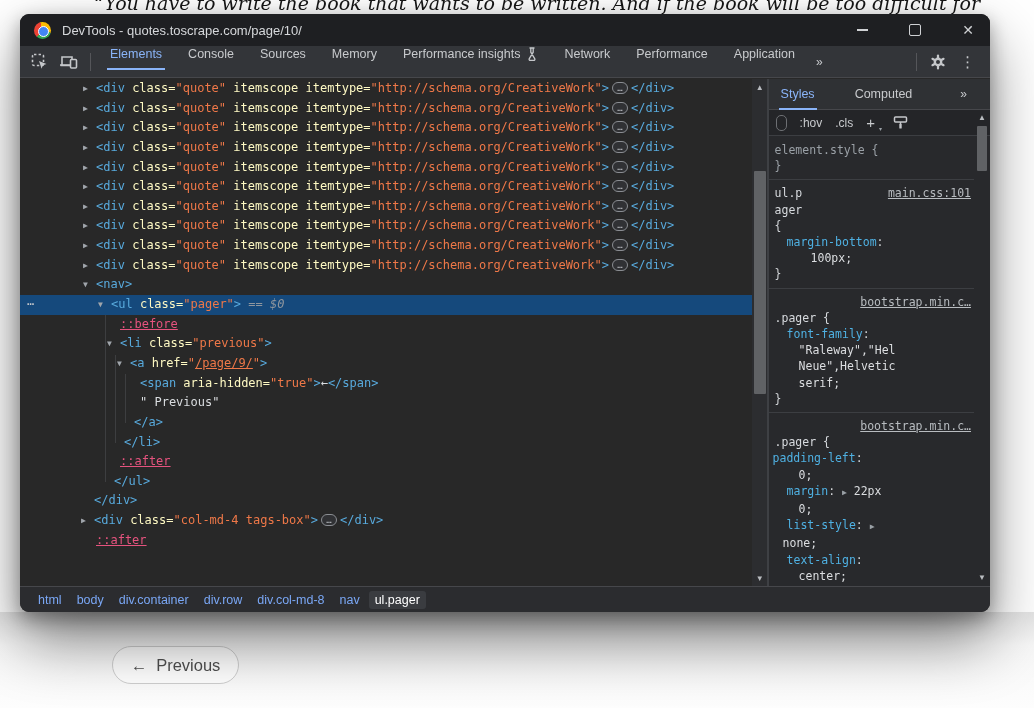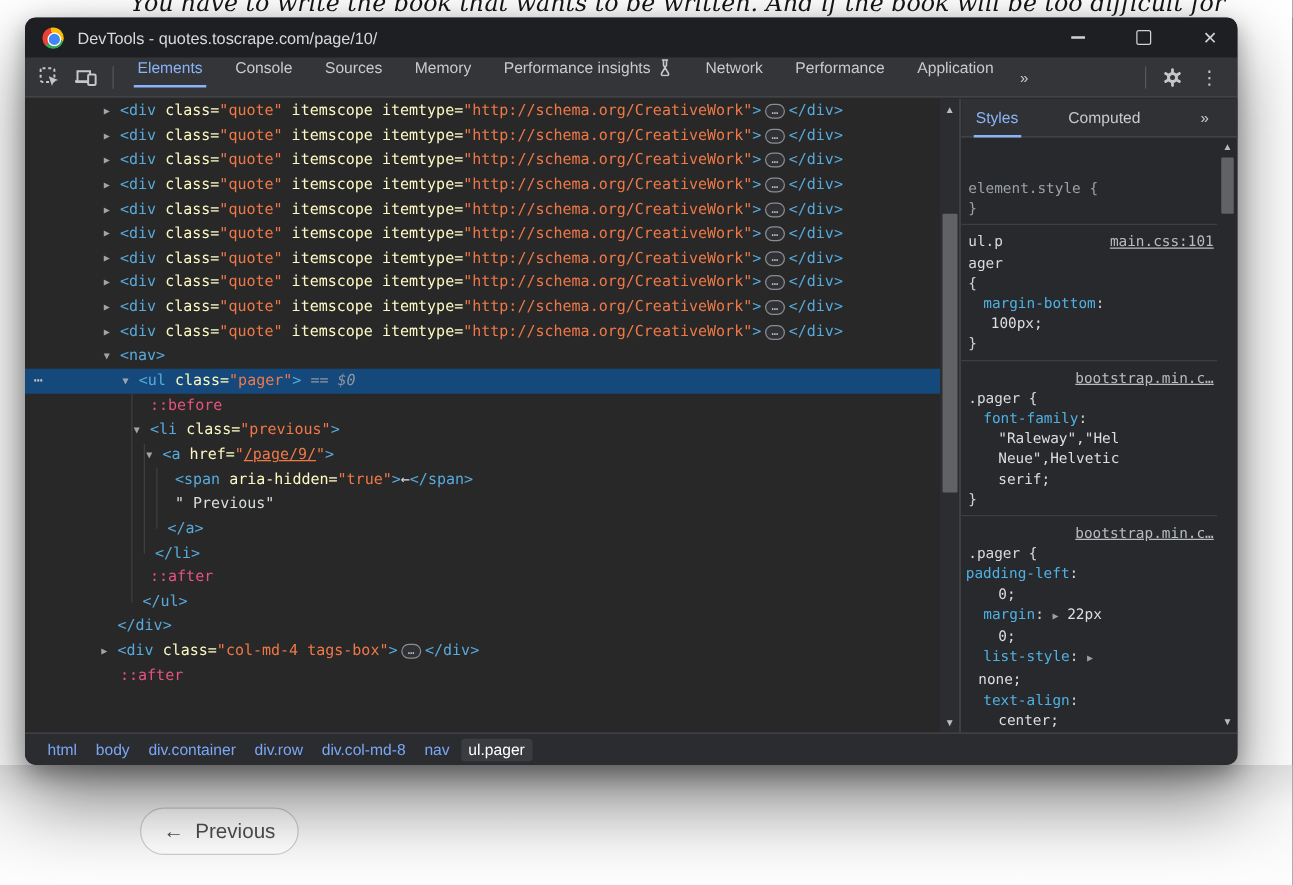--- a/index.html
+++ b/index.html
@@ -51,21 +51,21 @@
 
   .tree { position:absolute; top:0; left:0; width:784px; font:12px "DejaVu Sans Mono",monospace; }
   .tree-row { position:relative; height:19.65px; line-height:19.65px; white-space:pre; cursor:pointer; }
   .tree-row.selected { background:#15497c; }
   .tr-arrow { position:absolute; margin-left:-13px; top:0; font-size:8px; color:#a0a5ab; }
   .tr-gutter { position:absolute; left:7px; top:0; color:#c8cacd; letter-spacing:1px; }
   .tk-tag  { color:#58aadd; }
   .tk-attr { color:#fef9c3; }
   .tk-val  { color:#ef7848; }
   .tk-vall { color:#ef7848; text-decoration:underline; }
-  .tk-pseudo { color:#e5537e; }
+  .tk-pseudo { color:#e5537e;text-decoration:underline; }
   .tk-text { color:#dadde0; }
   .tk-eq { color:#8f969e; font-style:italic; }
   .badge { display:inline-block; width:16px; height:12px; border:1px solid #8a8d92; border-radius:7px;
     background:#303134; color:#c0c3c7; font-size:9px; line-height:10px; text-align:center;
     margin:0 3px; vertical-align:1px; letter-spacing:0; cursor:pointer; }
   .guide { position:absolute; width:1px; background:#3d3e40; }
 
   .el-scrollbar { width:16px; background:#2c2d30; position:relative; }
   .sb-arrow { position:absolute; left:0; width:16px; height:12px; display:flex; align-items:center; justify-content:center;
     color:#b9bcc0; font-size:8px; cursor:pointer; }
@@ -235,29 +235,42 @@
       <span class="sb-arrow" style="bottom:2px;">▼</span>
     </div>
     <div class="vdivider"></div>
 
     <div class="styles-pane">
       <div class="styles-tabs">
         <span class="stab active">Styles</span>
         <span class="stab">Computed</span>
         <span class="chevrons">»</span>
       </div>
+      <div class="styles-filter">
+        <span class="filter-box"></span>
+        <span>:hov</span>
+        <span>.cls</span>
+        <span class="plus-wrap"><span>+</span><span class="caret">▾</span></span>
+        <span>
+          <svg width="15" height="15" viewBox="0 0 15 15">
+              <rect x="1.5" y="2" width="12" height="5" rx="1" fill="none" stroke="#c5c7ca" stroke-width="1.5"></rect>
+              <path d="M13.5 4.5 v0 M7.5 7 v2.5" stroke="#c5c7ca" stroke-width="1.5"></path>
+              <rect x="6.3" y="9" width="2.4" height="4.5" rx="0.5" fill="#c5c7ca"></rect>
+            </svg>
+        </span>
+      </div>
       <div class="styles-body">
           <div class="sb-row"><span class="st-meta">element.style</span><span class="st-meta"> {</span></div>
           <div class="sb-row"><span class="st-meta">}</span></div>
           <div class="sb-sep"></div>
           <div class="sb-row"><span class="sb-right st-link">main.css:101</span><span class="st-sel">ul.p</span></div>
           <div class="sb-row"><span class="st-sel">ager</span></div>
           <div class="sb-row"><span class="st-plain">{</span></div>
           <div class="sb-row" style="padding-left: 18px;"><span class="st-prop">margin-bottom</span><span class="st-plain">:</span></div>
-          <div class="sb-row" style="padding-left: 24px;"><span class="st-val">100px;</span></div>
+          <div class="sb-row" style="padding-left: 42px;"><span class="st-val">100px;</span></div>
           <div class="sb-row"><span class="st-plain">}</span></div>
           <div class="sb-sep"></div>
           <div class="sb-row"><span class="sb-right st-link">bootstrap.min.c…</span></div>
           <div class="sb-row"><span class="st-sel">.pager {</span></div>
           <div class="sb-row" style="padding-left: 18px;"><span class="st-prop">font-family</span><span class="st-plain">:</span></div>
           <div class="sb-row" style="padding-left: 30px;"><span class="st-val">"Raleway","Hel</span></div>
           <div class="sb-row" style="padding-left: 30px;"><span class="st-val">Neue",Helvetic</span></div>
           <div class="sb-row" style="padding-left: 30px;"><span class="st-val">serif;</span></div>
           <div class="sb-row"><span class="st-plain">}</span></div>
           <div class="sb-sep"></div>

